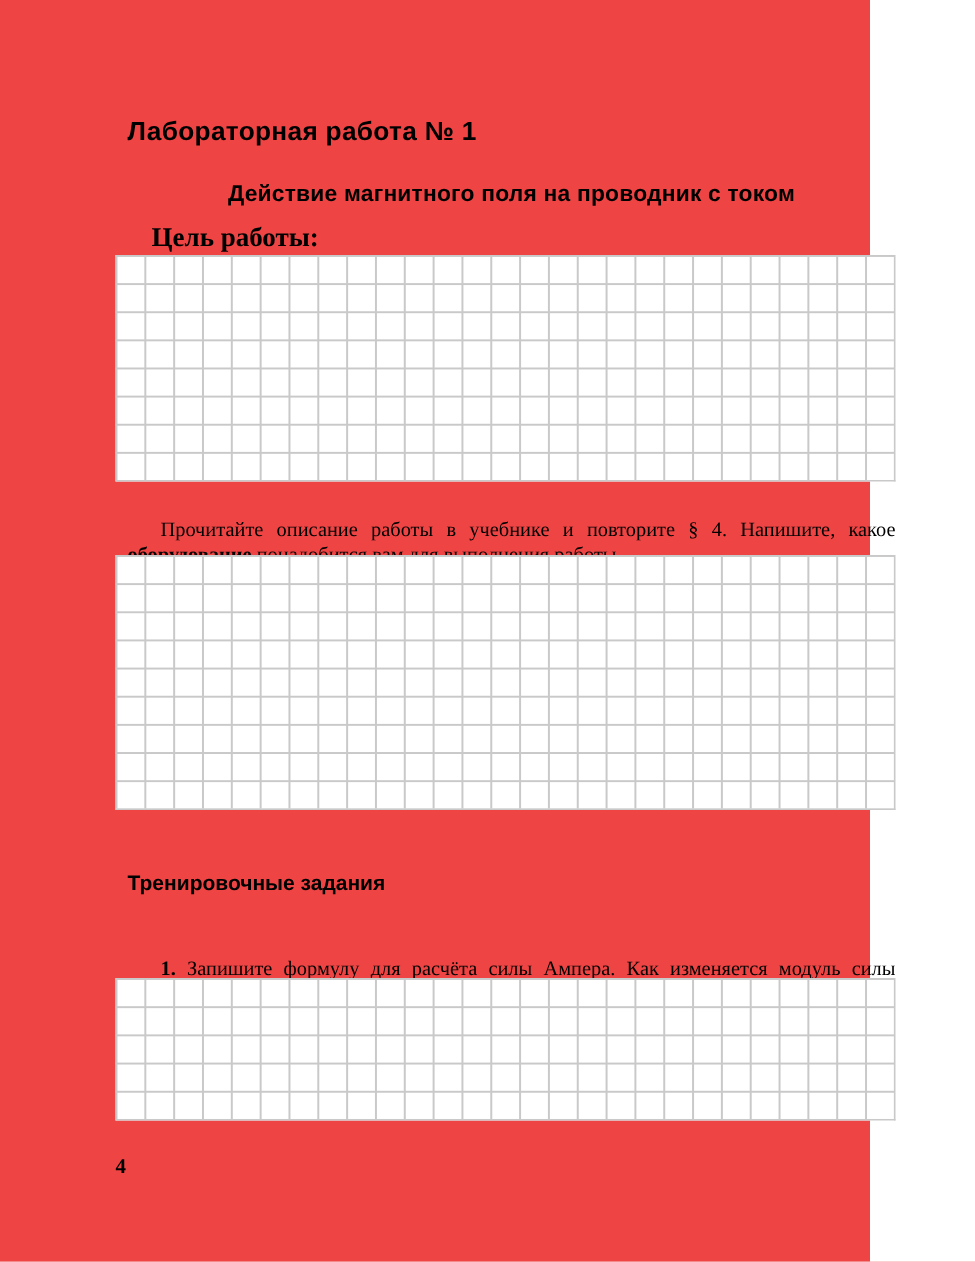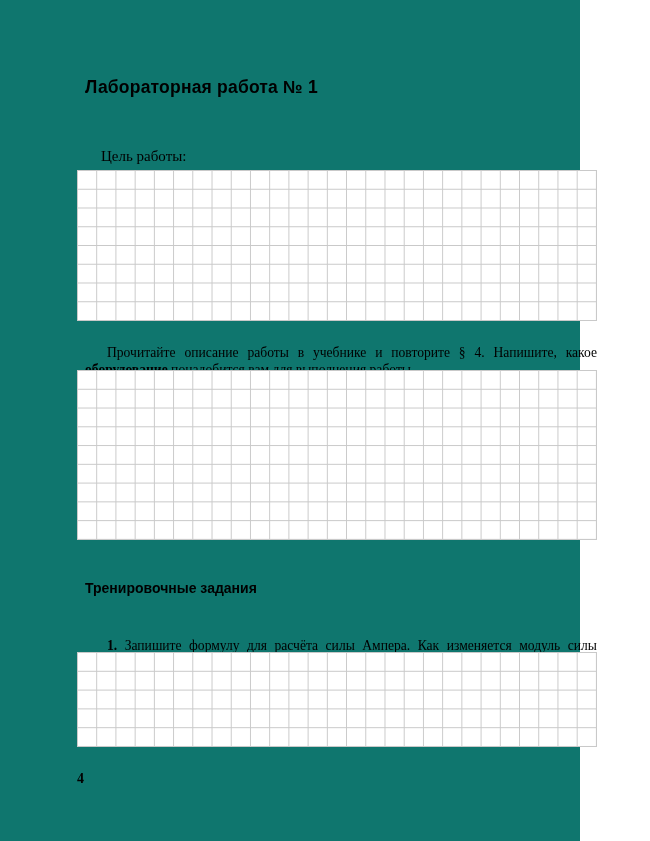--- a/index.html
+++ b/index.html
@@ -14,21 +14,21 @@
     font-family: "Liberation Serif", serif;
     color: #000000;
     overflow: hidden;
   }
 
   .page {
     position: absolute;
     left: 0; top: 0;
     width: 580px;
     height: 841px;
-    background: #0f766e;
+    background: #ef4444;
   }
 
   
   .lab-title {
     position: absolute;
     left: 85px;
     top: 65px;
     font-family: "Liberation Sans", sans-serif;
     font-weight: bold;
     font-size: 17.5px;
@@ -47,22 +47,22 @@
     font-size: 15.2px;
     letter-spacing: 0.15px;
     white-space: nowrap;
   }
 
   .goal-label {
     position: absolute;
     left: 101px;
     top: 148px;
     font-family: "Liberation Serif", serif;
-    font-weight: normal;
-    font-size: 15px;
+    font-weight: bold;
+    font-size: 18px;
   }
 
   
   .grid {
     position: absolute;
     box-sizing: content-box;
     background-color: #ffffff;
     background-image:
       linear-gradient(to right,  #c9c9c9 1px, transparent 1px),
       linear-gradient(to bottom, #c9c9c9 1px, transparent 1px);
@@ -144,20 +144,21 @@
     font-size: 14px;
   }
 </style>
 </head>
 <body>
 
 <div class="page">
 
   <h1 class="lab-title">Лабораторная работа № 1</h1>
 
+  <h2 class="lab-subtitle">Действие магнитного поля на проводник с током</h2>
 
   <div class="goal-label">Цель работы:</div>
 
   <div class="grid" id="grid-goal"></div>
 
   <p class="para" id="para-equipment"><span>Прочитайте описание работы в учебнике и повторите § 4. Напишите, какое </span><b>оборудование</b><span> понадобится вам для выполнения работы.</span></p>
 
   <div class="grid" id="grid-equipment"></div>
 
   <h3 class="section-heading">Тренировочные задания</h3>

